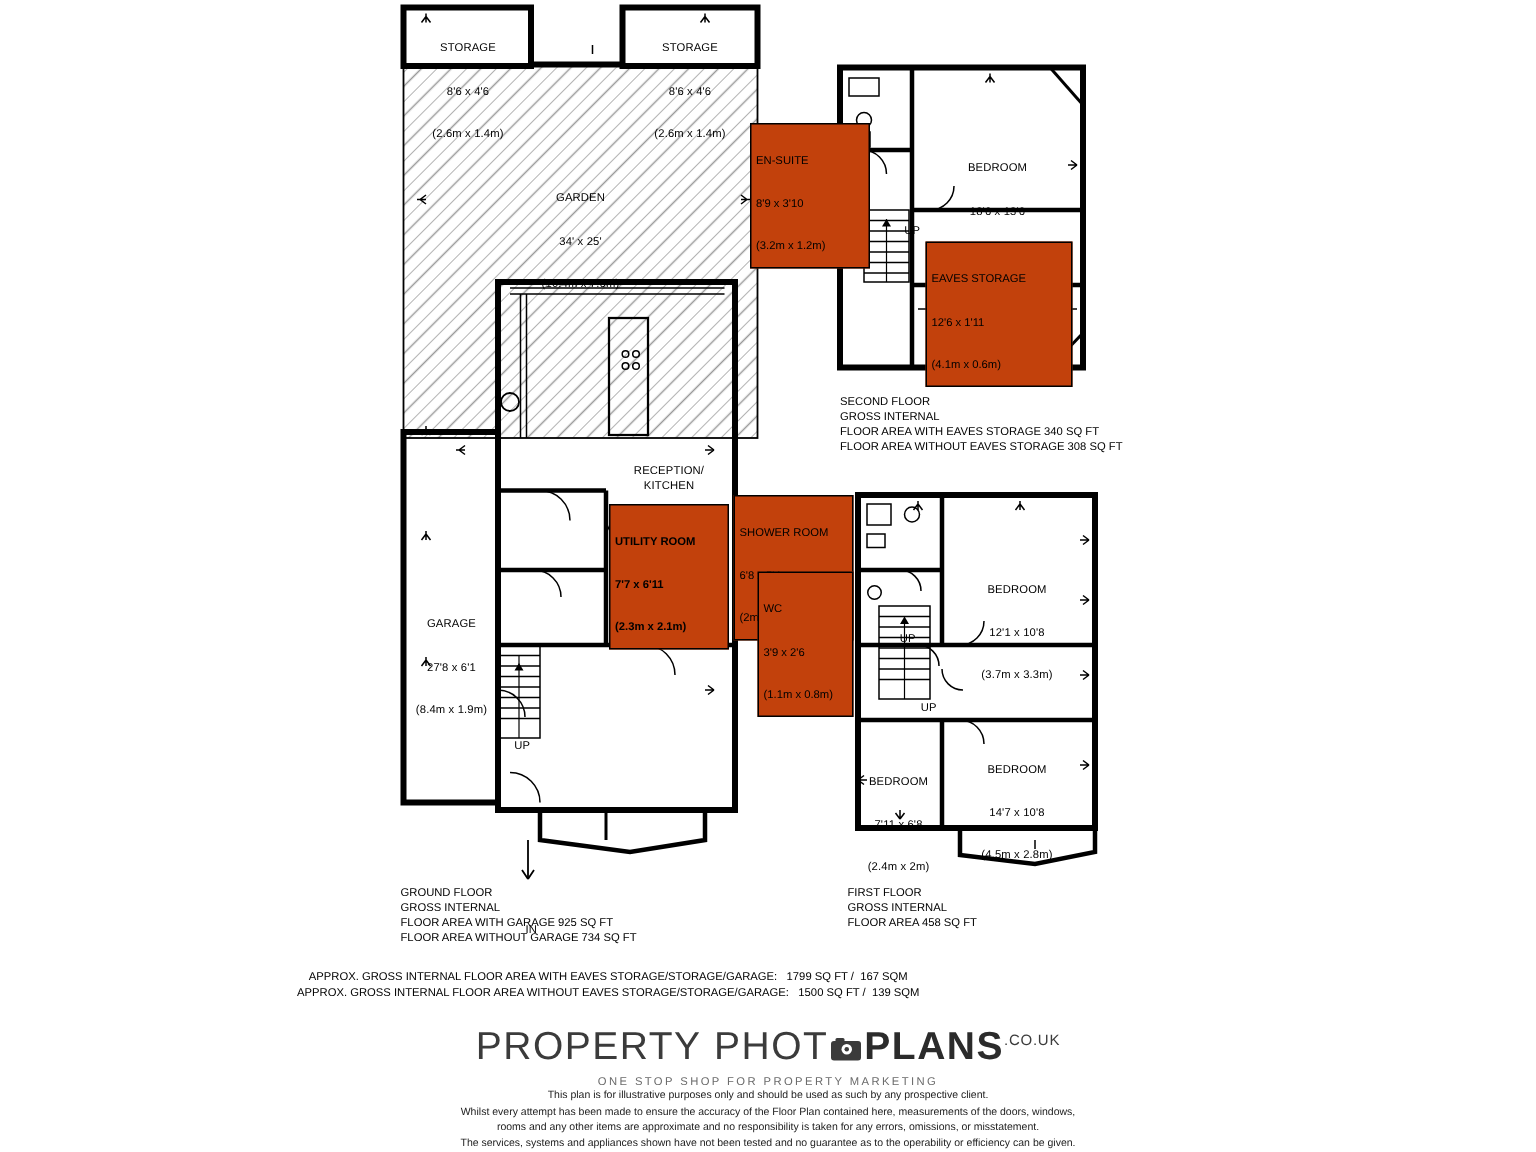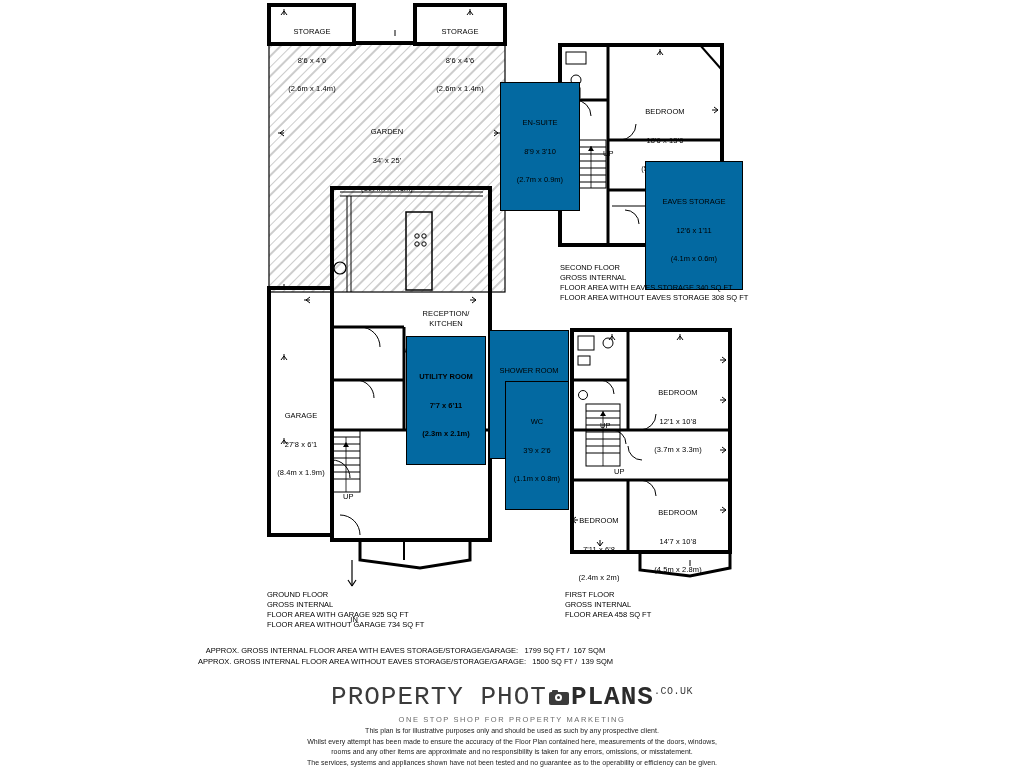--- a/index.html
+++ b/index.html
@@ -17,26 +17,25 @@
     text-align:center;
     font-size:7.5px;
     line-height:9.5px;
     color:#000;
     white-space:pre;
     letter-spacing:0.1px;
   }
   .lbl .nm { font-weight:normal; }
   .boxlbl {
     position:absolute;
-    background:#0369a1;
+    background:#c2410c;
     border:1px solid #000;
-    text-align:center;
     font-size:7.5px;
     line-height:9.5px;
-    padding:16px 3px;
+    padding:0 3px;
     white-space:pre;
   }
   .note {
     position:absolute;
     font-size:7.5px;
     line-height:10px;
     white-space:pre;
     color:#000;
   }
   .centernote {
@@ -55,21 +54,21 @@
     white-space:pre;
     color:#222;
     width:100%;
   }
   .brandwrap {
     position:absolute;
     left:0; width:1024px;
     text-align:center;
   }
   .brand {
-    font-family:Liberation Mono, monospace;
+    font-family:Liberation Sans, sans-serif;
     font-size:26px;
     letter-spacing:1px;
     color:#3b3b3b;
     font-weight:400;
     display:inline-block;
   }
   .brand b { font-weight:700; color:#2b2b2b; }
   .brand .co { font-size:10px; vertical-align:super; letter-spacing:0.5px; }
   .tagline {
     font-size:7.5px;
@@ -323,30 +322,30 @@
 
 <div class="lbl" style="left:256px; top:392px; width:90px;">
   <div class="nm">GARAGE</div>
   <div>27'8 x 6'1</div>
   <div>(8.4m x 1.9m)</div>
 </div>
 
 <div class="boxlbl" style="left:500px; top:82px; width:72px;">
   <div class="nm">EN-SUITE</div>
   <div>8'9 x 3'10</div>
-  <div>(2.7m x 0.9m)</div>
+  <div>(3.2m x 1.2m)</div>
 </div>
 
 <div class="lbl" style="left:612px; top:88px; width:106px;">
   <div class="nm">BEDROOM</div>
   <div>18'6 x 13'6</div>
   <div>(5.6m x 4.1m)</div>
 </div>
 
-<div class="boxlbl" style="left:617px; top:161px; width:90px;margin-left:28px;">
+<div class="boxlbl" style="left:617px; top:161px; width:90px;">
   <div class="nm">EAVES STORAGE</div>
   <div>12'6 x 1'11</div>
   <div>(4.1m x 0.6m)</div>
 </div>
 
 <div class="boxlbl" style="left:489px; top:330px; width:72px;">
   <div class="nm">SHOWER ROOM</div>
   <div>6'8 x 5'4</div>
   <div>(2m x 1.6m)</div>
 </div>

